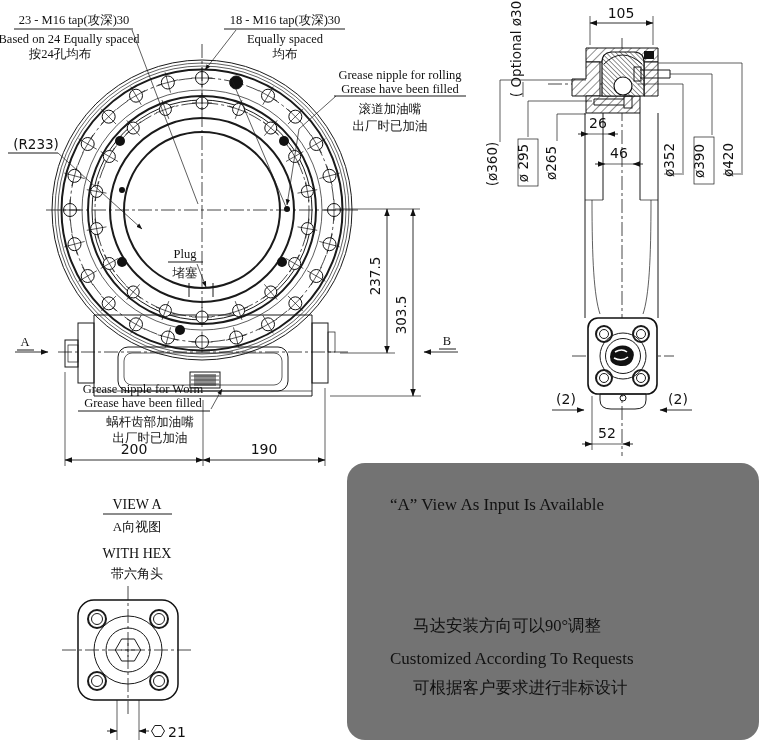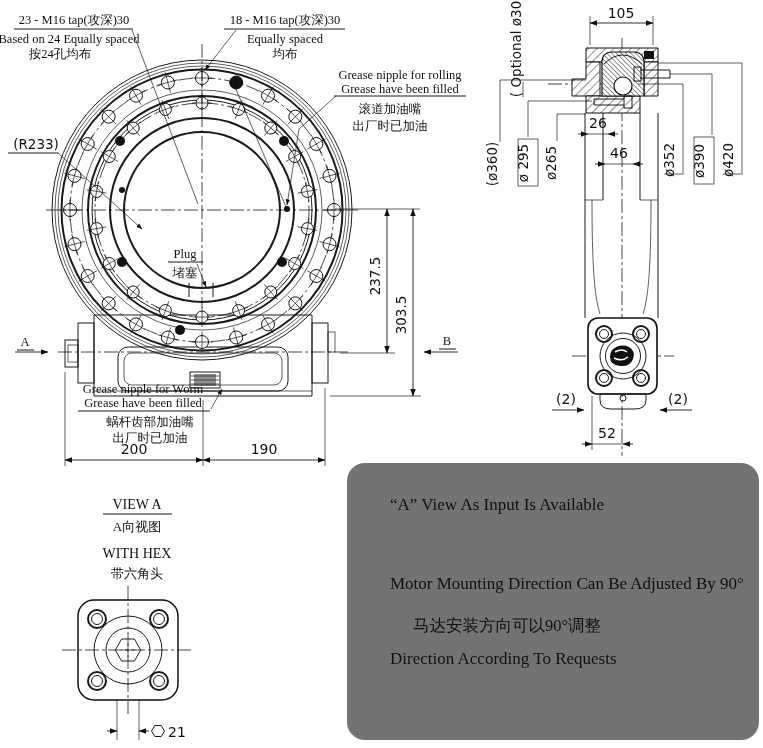--- a/index.html
+++ b/index.html
@@ -443,18 +443,18 @@
       <line class="dim" x1="107" y1="731" x2="117" y2="731" marker-end="url(#ar)"></line>
       <line class="dim" x1="149" y1="731" x2="139" y2="731" marker-end="url(#ar)"></line>
       <path class="ln" d="M164.5,731 L161.2,725.5 L154.8,725.5 L151.5,731 L154.8,736.5 L161.2,736.5 Z"></path>
       <text class="num" x="168" y="737" text-anchor="start">21</text>
     </g>
   </g>
 </svg>
 
 <div class="notes" style="background: #737373;">
   <div class="n-en" style="top:32px">“A” View As Input Is Available</div>
-  <div class="n-en" style="top:111px">Motor Mounting Direction Can Be Adjusted By 90°</div>
   <div class="n-cn" style="top:152px">马达安装方向可以90°调整</div>
-  <div class="n-en" style="top:186px">Direction According To Requests</div>
+  <div class="n-en" style="top:186px">Customized According To Requests</div>
+  <div class="n-cn" style="top:214px">可根据客户要求进行非标设计</div>
 </div>
 
 </div>
 
 </body></html>

